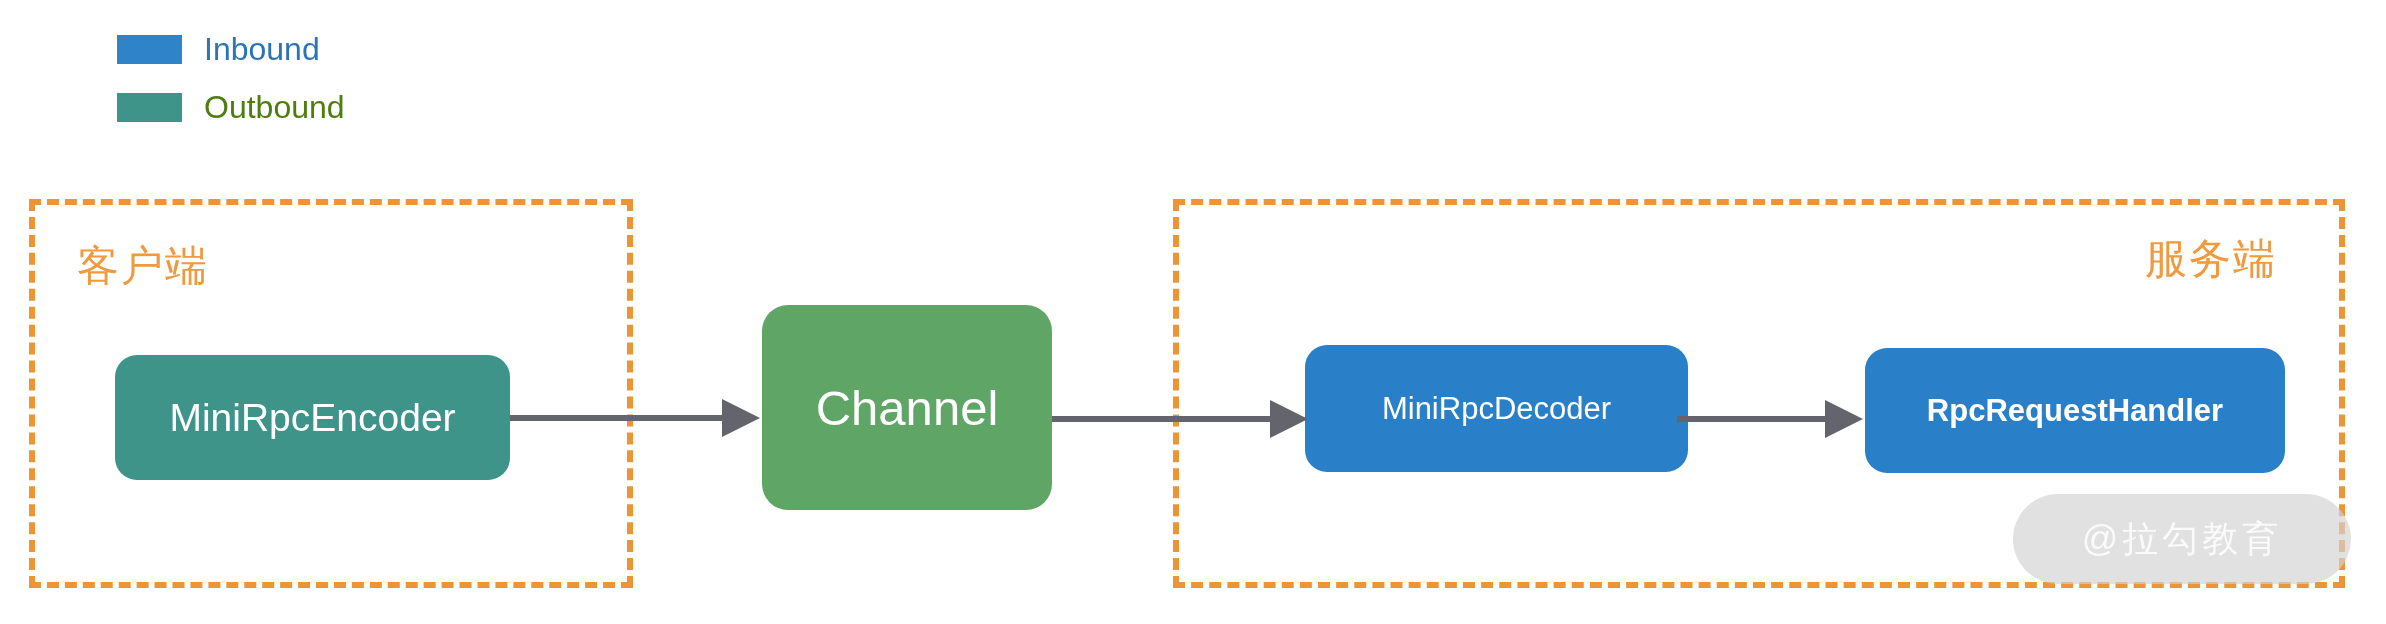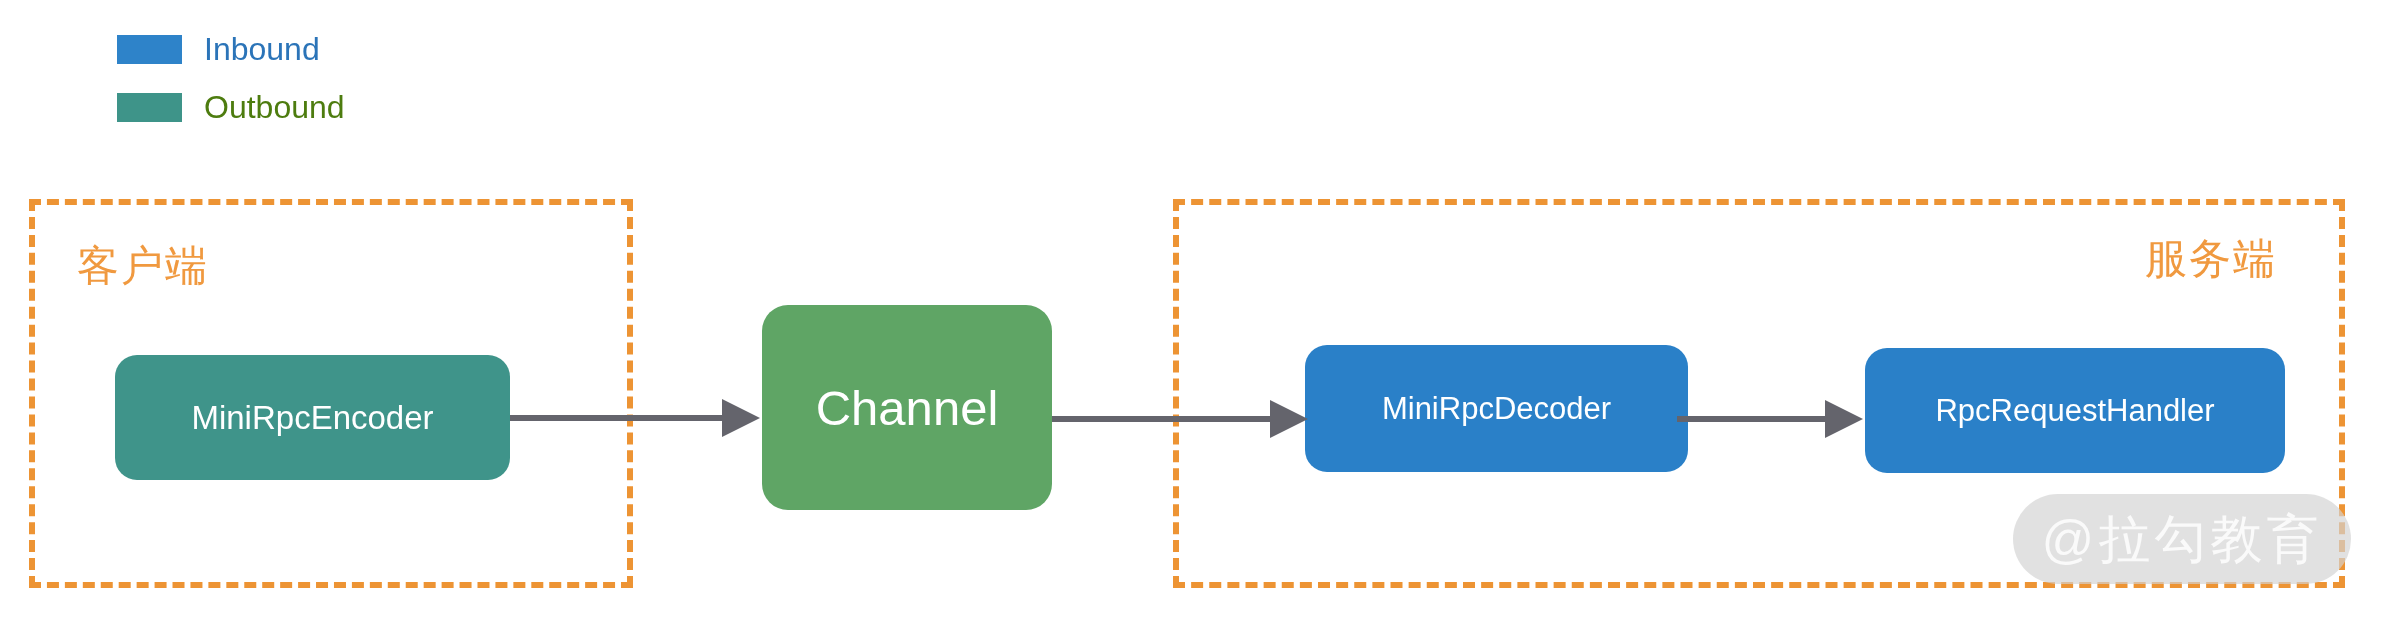--- a/index.html
+++ b/index.html
@@ -32,34 +32,35 @@
   .group-client .group-label{left:42px;top:40px;}
   .group-server .group-label{right:62px;top:33px;margin-left:24px;}
 
   
   .node{
     position:absolute;display:flex;align-items:center;justify-content:center;
     color:#ffffff;box-sizing:border-box;
   }
   .node-encoder{
     left:80px;top:150px;width:395px;height:125px;background:#3F948A;border-radius:22px;
-    font-size:33px;
+    font-size:39px;
   }
   .node-channel{
     left:762px;top:305px;width:290px;height:205px;background:#5FA565;border-radius:26px;
     font-size:49px;
   }
   .node-decoder{
     left:126px;top:140px;width:383px;height:127px;background:#2A80C8;border-radius:22px;
     font-size:31px;
     align-items:center;
   }
   .node-handler{
     left:686px;top:143px;width:420px;height:125px;background:#2A80C8;border-radius:22px;
     font-size:31px;
+    font-weight:bold;
   }
 
   
   .arrow-line{position:absolute;height:6px;background:#64646C;}
   .arrow-head{
     position:absolute;width:0;height:0;
     border-top:19px solid transparent;border-bottom:19px solid transparent;
     border-left:38px solid #64646C;
   }
   .a1-line{left:510px;top:415px;width:214px;}
@@ -69,21 +70,21 @@
   .a3-line{left:1677px;top:416px;width:150px;}
   .a3-head{left:1825px;top:400px;}
 
   
   .watermark{
     position:absolute;left:2013px;top:494px;width:338px;height:90px;border-radius:46px;
     background:rgba(211,211,211,0.68);display:flex;align-items:center;justify-content:center;
     z-index:5;
   }
   .watermark-text{
-    font-size:52px;color:rgba(255,255,255,0.82);letter-spacing:4px;line-height:1;text-align:center;
+    font-size:36px;color:rgba(255,255,255,0.82);letter-spacing:4px;line-height:1;text-align:center;
   }
 </style>
 </head>
 <body>
 
 <div class="canvas">
 
   <div class="legend-row row-inbound">
     <span class="swatch swatch-inbound"></span>
     <span class="legend-label inbound-text">Inbound</span>

